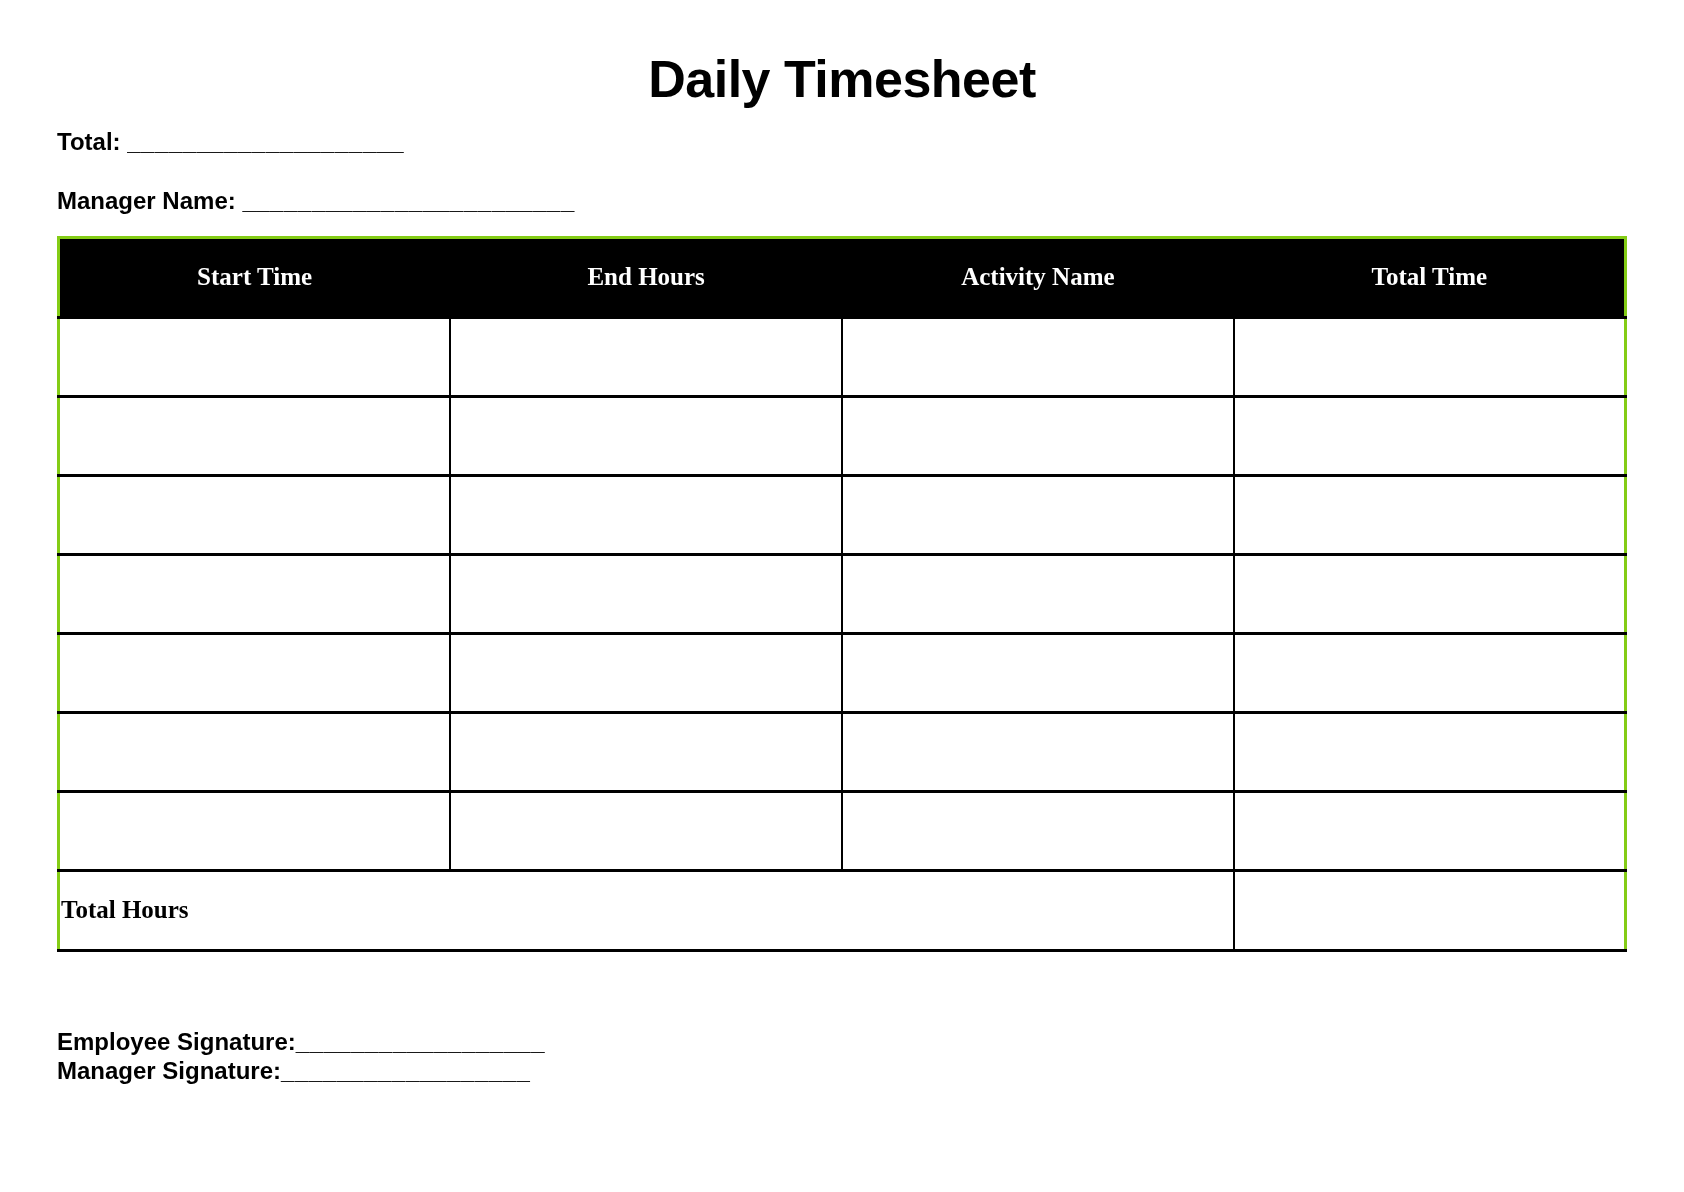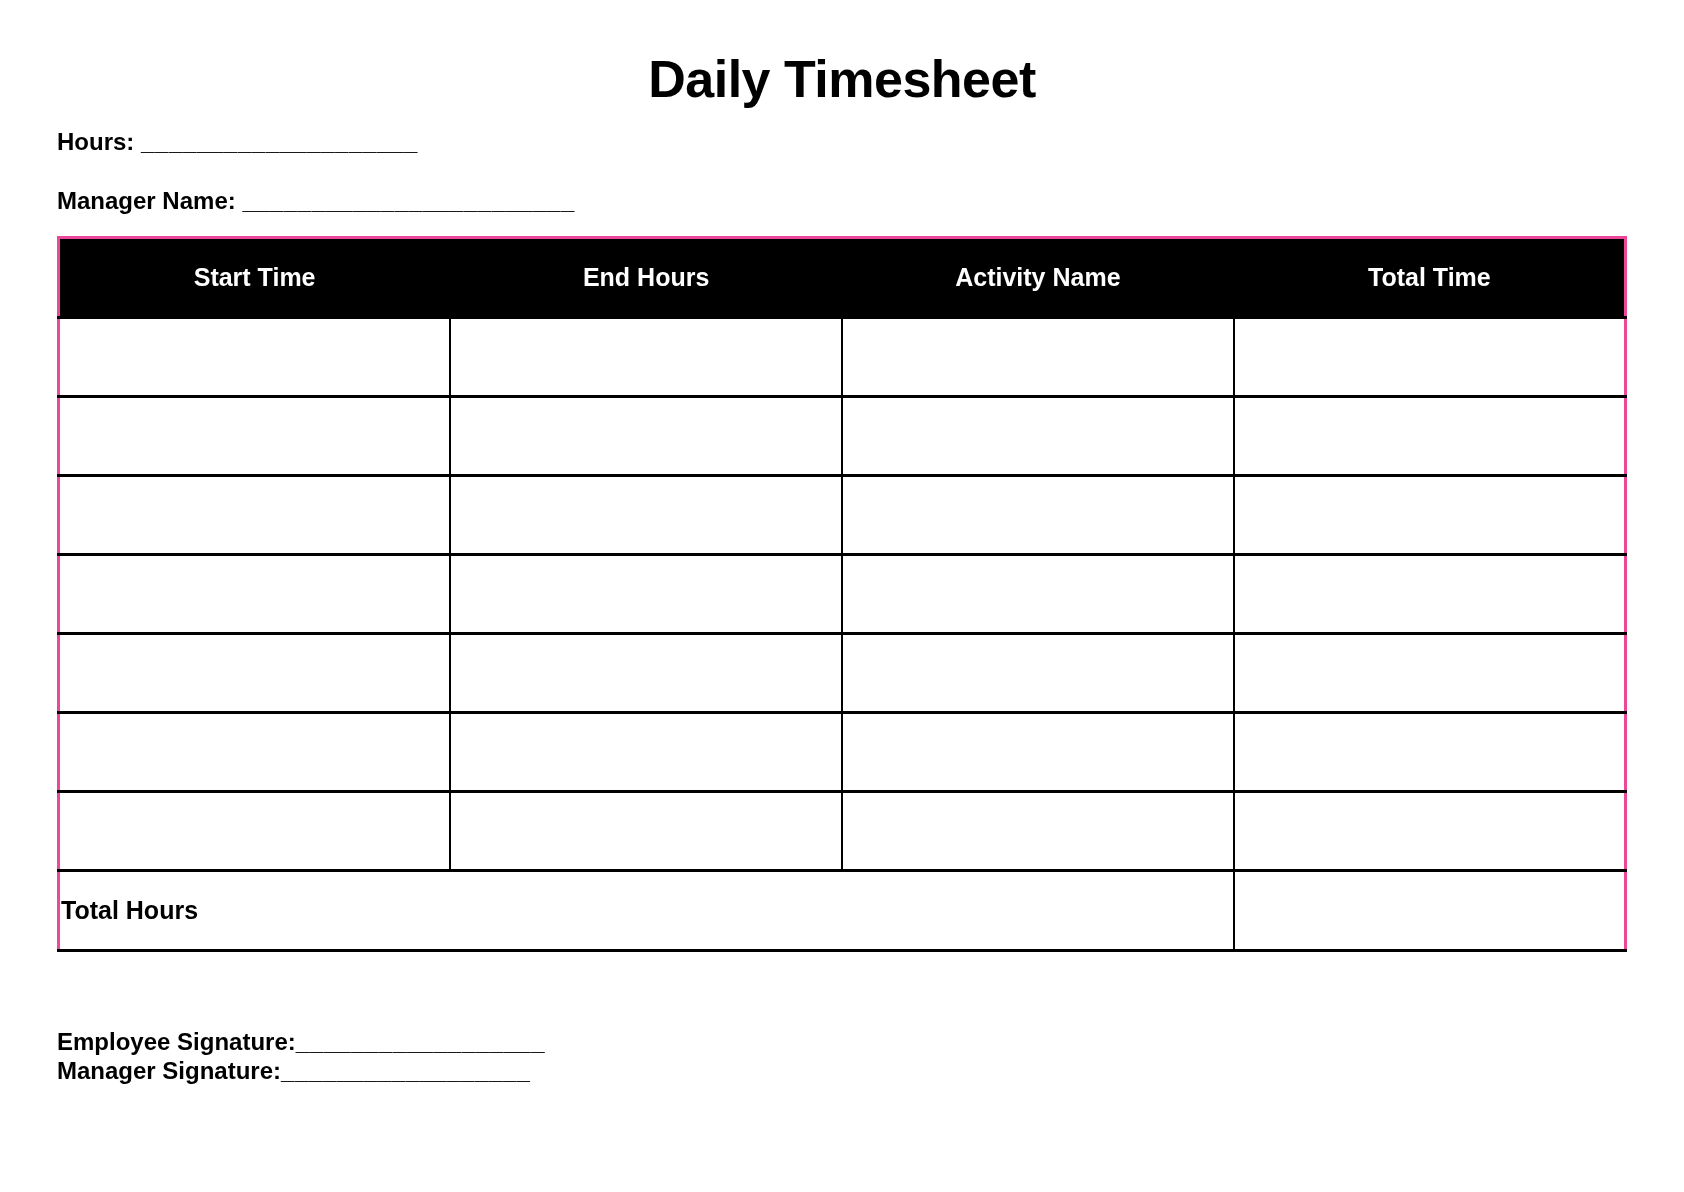--- a/index.html
+++ b/index.html
@@ -40,21 +40,22 @@
   }
   .meta-row.first { margin-top: 18px; }
   .meta-row.second { margin-top: 30px; }
   .field { white-space: nowrap; }
   .field .blank { letter-spacing: 0.5px; }
   .timesheet-table {
     margin-top: 20px;
     width: 1570px;
     border-collapse: collapse;
     table-layout: fixed;
-    border: 3px solid #ec4899;
+    border: 3px solid #84cc16;
+    font-family: Liberation Serif, serif;
   }
   .timesheet-table th {
     background: #000000;
     color: #ffffff;
     font-size: 25px;
     font-weight: 700;
     height: 80px;
     text-align: center;
     vertical-align: middle;
     border: 2px solid #000000;
@@ -90,21 +91,21 @@
 </style>
 </head>
 <body>
 
 <div class="page">
   <div class="content">
 
     <h1 class="doc-title">Daily Timesheet</h1>
 
     <div class="meta-row first">
-      <div class="field"><span>Hours: </span><span class="blank">____________________</span></div>
+      <div class="field"><span>Total: </span><span class="blank">____________________</span></div>
     </div>
 
     <div class="meta-row second">
       <div class="field"><span>Manager Name: </span><span class="blank">________________________</span></div>
     </div>
 
     <table class="timesheet-table">
       <thead>
         <tr>
           <th>Start Time</th>

